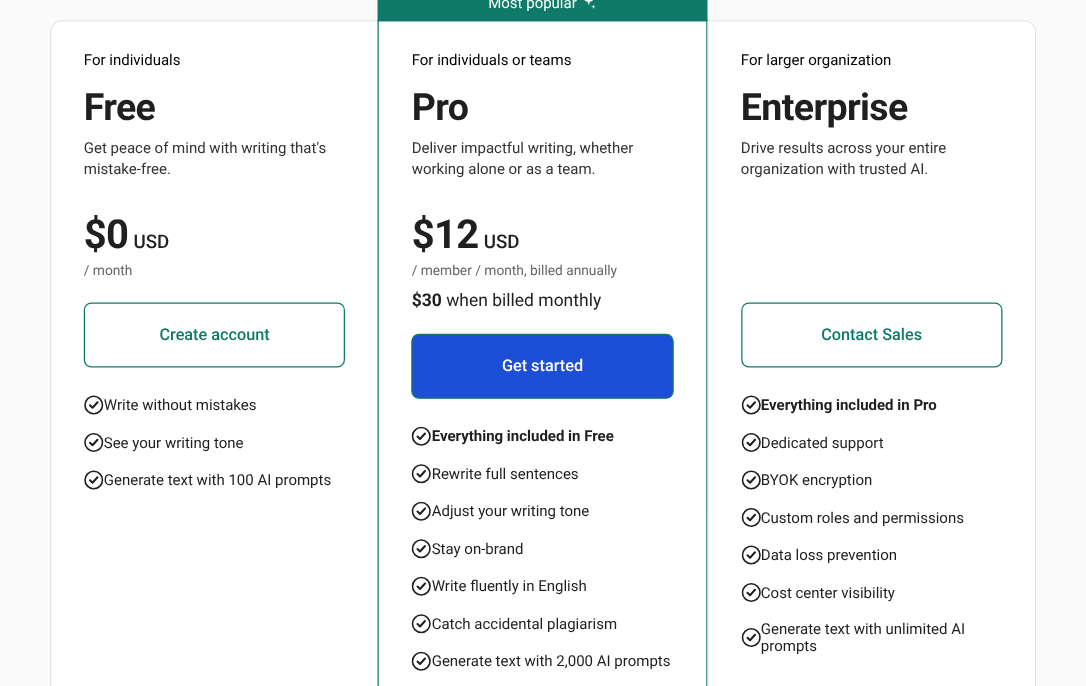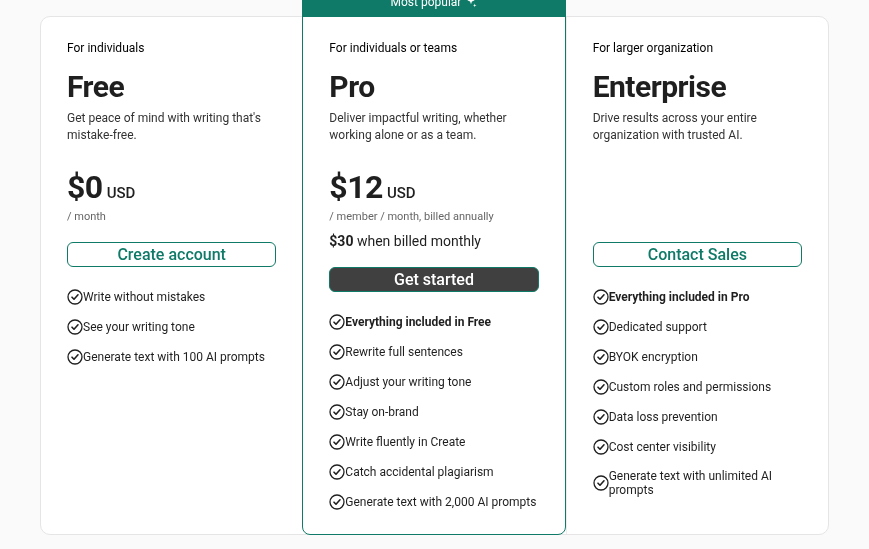--- a/index.html
+++ b/index.html
@@ -90,37 +90,37 @@
     color: #666;
     margin-top: 4px;
   }
   .alt-price {
     font-size: 14px;
     margin-top: 10px;
   }
   .alt-price b { font-weight: 700; }
   .cta {
     margin-top: 18px;
-    height: 25px;
+    height: 52px;
     border-radius: 6px;
-    font-size: 16px;
+    font-size: 13px;
     font-weight: 500;
     cursor: pointer;
     display: flex;
     align-items: center;
     justify-content: center;
   }
   .cta.outline {
     border: 1px solid #0e7a67;
     color: #0e7a67;
     background: #fff;
   }
   .cta.solid {
     border: 1px solid #0e7a67;
-    background: #404040;
+    background: #1d4ed8;
     color: #fff;
   }
   .features {
     list-style: none;
     margin-top: 22px;
     display: flex;
     flex-direction: column;
     gap: 14px;
   }
   .features li {
@@ -226,21 +226,21 @@
             <circle cx="8" cy="8" r="7"></circle>
             <path d="M5 8.2l2 2 4-4.4"></path>
           </svg>
           <span>Stay on-brand</span>
         </li>
       <li>
           <svg class="check" viewBox="0 0 16 16">
             <circle cx="8" cy="8" r="7"></circle>
             <path d="M5 8.2l2 2 4-4.4"></path>
           </svg>
-          <span>Write fluently in Create</span>
+          <span>Write fluently in English</span>
         </li>
       <li>
           <svg class="check" viewBox="0 0 16 16">
             <circle cx="8" cy="8" r="7"></circle>
             <path d="M5 8.2l2 2 4-4.4"></path>
           </svg>
           <span>Catch accidental plagiarism</span>
         </li>
       <li>
           <svg class="check" viewBox="0 0 16 16">

